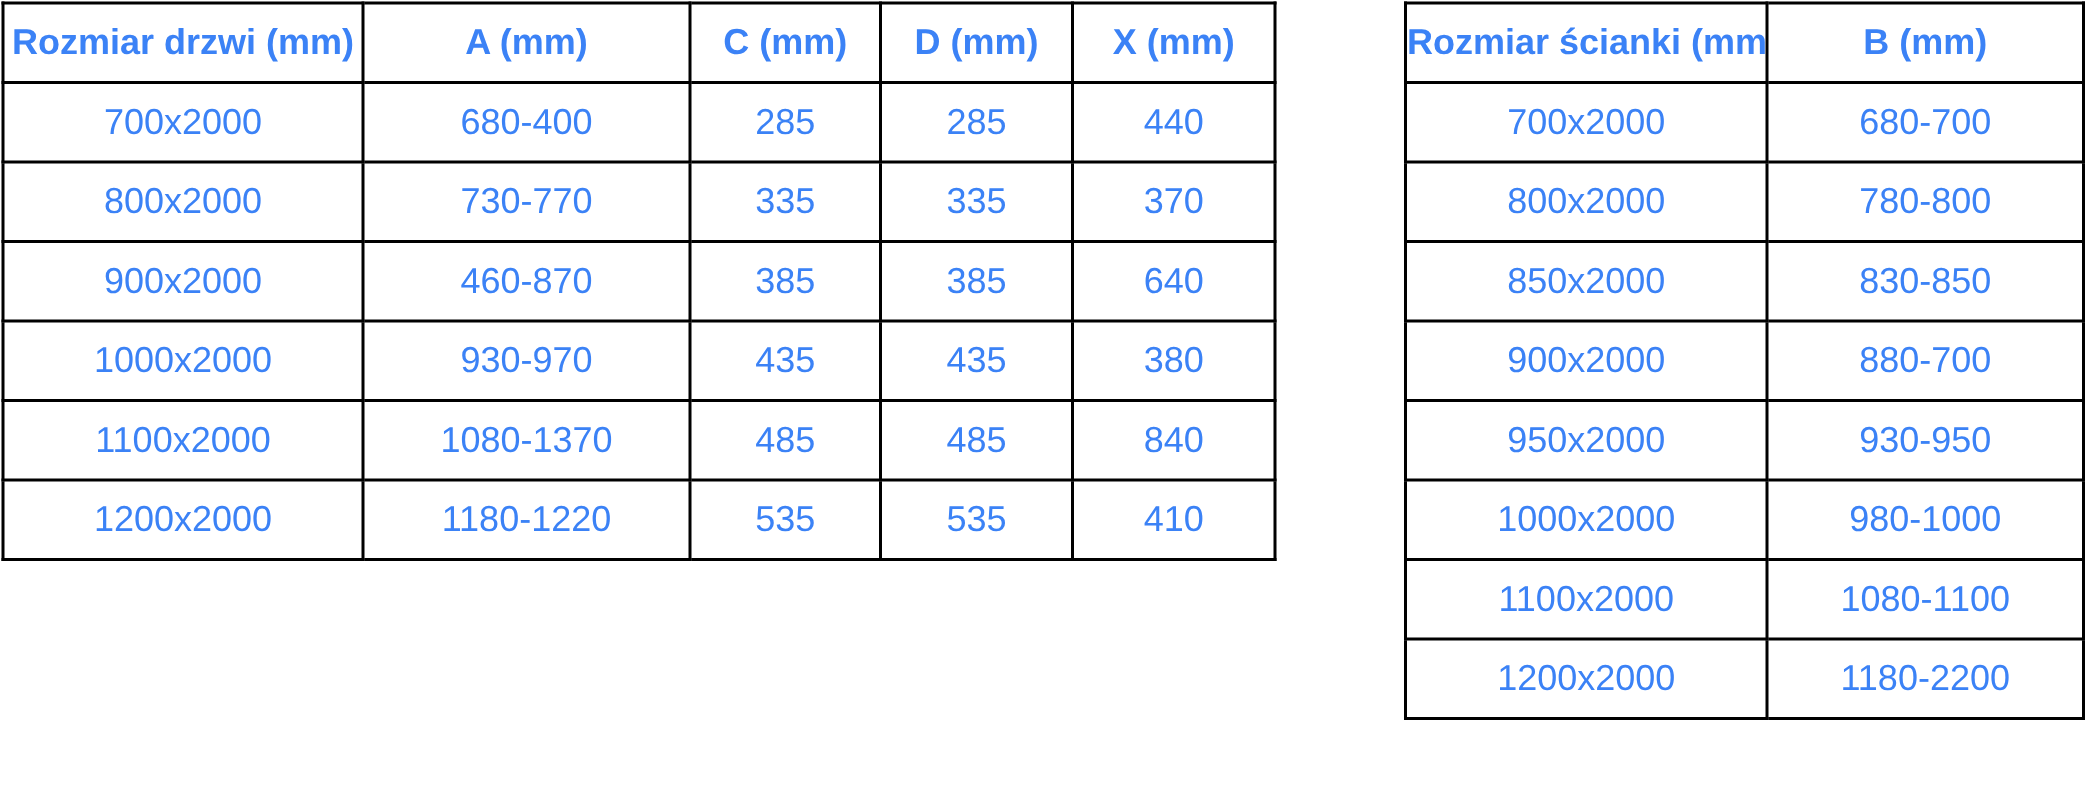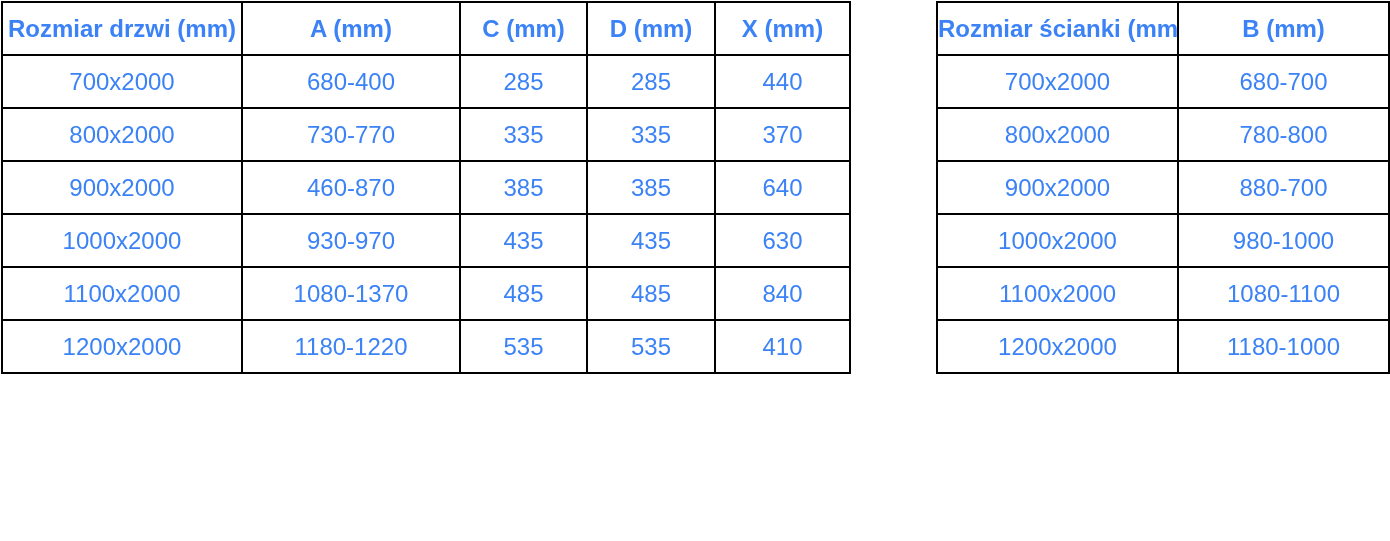--- a/index.html
+++ b/index.html
@@ -81,21 +81,21 @@
           <td>460-870</td>
           <td>385</td>
           <td>385</td>
           <td>640</td>
         </tr>
         <tr>
           <td>1000x2000</td>
           <td>930-970</td>
           <td>435</td>
           <td>435</td>
-          <td>630</td>
+          <td>380</td>
         </tr>
         <tr>
           <td>1100x2000</td>
           <td>1080-1370</td>
           <td>485</td>
           <td>485</td>
           <td>840</td>
         </tr>
         <tr>
           <td>1200x2000</td>
@@ -121,31 +121,39 @@
     <tbody>
         <tr>
           <td>700x2000</td>
           <td>680-700</td>
         </tr>
         <tr>
           <td>800x2000</td>
           <td>780-800</td>
         </tr>
         <tr>
+          <td>850x2000</td>
+          <td>830-850</td>
+        </tr>
+        <tr>
           <td>900x2000</td>
           <td>880-700</td>
+        </tr>
+        <tr>
+          <td>950x2000</td>
+          <td>930-950</td>
         </tr>
         <tr>
           <td>1000x2000</td>
           <td>980-1000</td>
         </tr>
         <tr>
           <td>1100x2000</td>
           <td>1080-1100</td>
         </tr>
         <tr>
           <td>1200x2000</td>
-          <td>1180-1000</td>
+          <td>1180-2200</td>
         </tr>
       </tbody>
   </table>
 
 </div>
 
 </body></html>

